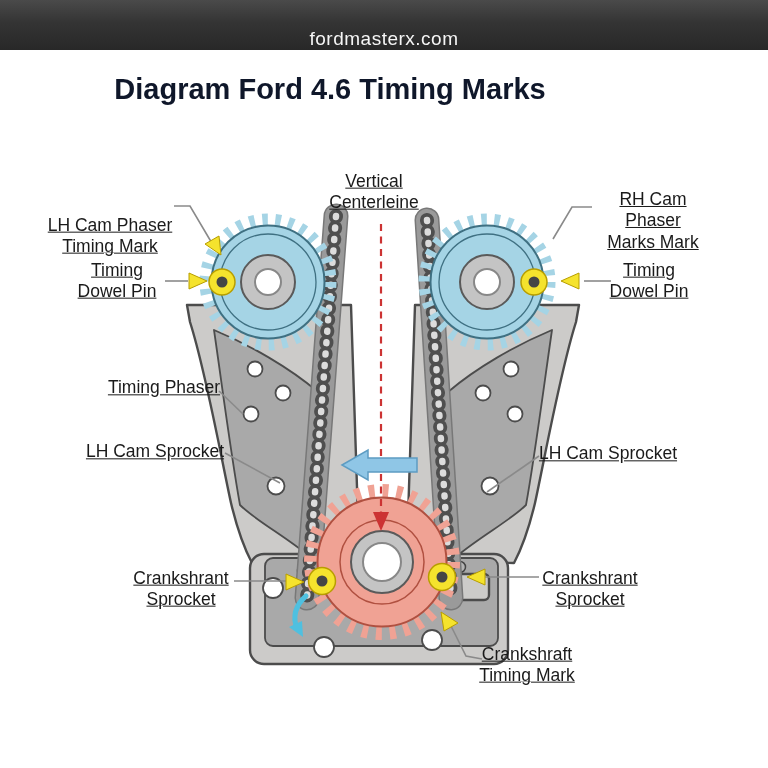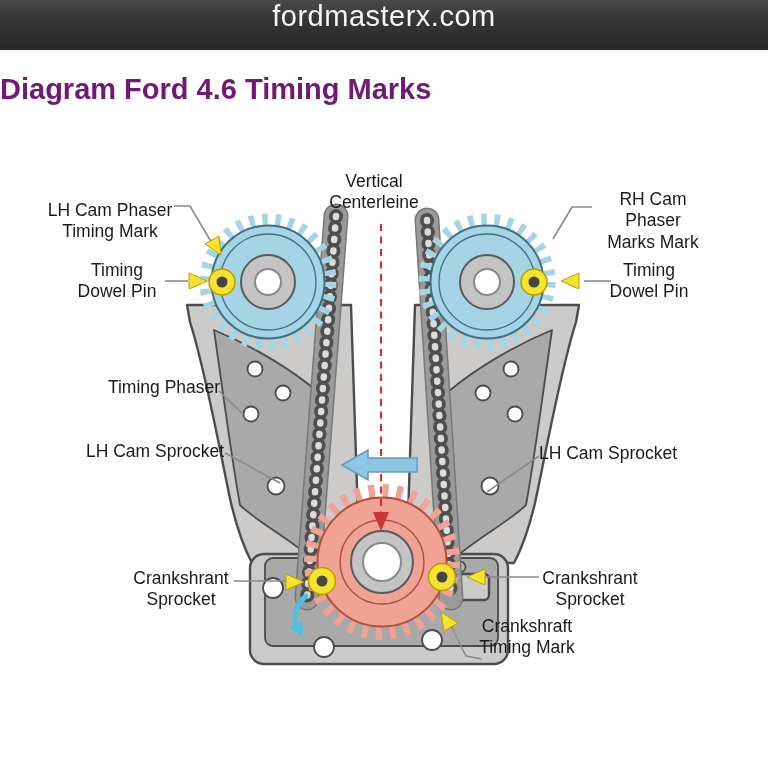--- a/index.html
+++ b/index.html
@@ -3,32 +3,32 @@
 <meta charset="utf-8">
 <style>
   html,body { margin:0; padding:0; background:#ffffff; }
   .page {
     position:relative; width:768px; height:768px; background:#ffffff;
     overflow:hidden; font-family:"Liberation Sans", sans-serif;
   }
   .header {
     position:absolute; top:0; left:0; width:768px; height:50px;
     background:linear-gradient(#4a4a4a, #343434 45%, #282828);
-    display:flex; align-items:flex-start; justify-content:center;
-    color:#f5f5f5; font-size:29px; letter-spacing:0.5px;
+    display:flex; align-items:flex-end; justify-content:center;
+    color:#f5f5f5; font-size:19px; letter-spacing:0.5px;
   }
   .title {
-    position:absolute; top:73px; left:0; width:660px; text-align:left;
-    font-size:29px; font-weight:bold; color:#701a75;
+    position:absolute; top:73px; left:0; width:660px; text-align:center;
+    font-size:29px; font-weight:bold; color:#0f172a;
   }
   svg.diagram { position:absolute; left:0; top:0; }
   .lbl {
     position:absolute; transform:translate(-50%,-50%);
     white-space:pre-line; text-align:center;
-    font-size:17.5px; line-height:1.22; color:#1a1a1a;
+    font-size:17.5px; line-height:1.22; color:#1a1a1a;text-decoration:underline;
   }
   
   .cover   { fill:#cccbc9; stroke:#4c4c4c; stroke-width:2.4; stroke-linejoin:round; }
   .recess  { fill:#a9a9a9; stroke:#4c4c4c; stroke-width:1.8; stroke-linejoin:round; }
   .hole    { fill:#ffffff; stroke:#4c4c4c; stroke-width:1.8; }
   .ringlet { fill:#b5b5b5; stroke:#444444; stroke-width:1.5; }
   .chain-edge  { stroke:#787878; stroke-width:25; stroke-linecap:round; fill:none; }
   .chain-band  { stroke:#9a9a9a; stroke-width:22; stroke-linecap:round; fill:none; }
   .chain-dark  { stroke:#4f4f4f; stroke-width:14; stroke-linecap:round;
                  stroke-dasharray:1 10.5; fill:none; }
@@ -161,30 +161,30 @@
       <polygon class="yarrow" points="207,281 189,273 189,289" fill="#f5e32d"></polygon>
       <polygon class="yarrow" points="561,281 579,273 579,289" fill="#f5e32d"></polygon>
       <polygon class="yarrow" points="304,582 286,574 286,590" fill="#f5e32d"></polygon>
       <polygon class="yarrow" points="467,577 485,569 485,585" fill="#f5e32d"></polygon>
       <polygon class="yarrow" points="441,612 458,623 444,631" fill="#f5e32d"></polygon>
     </g>
   </svg>
 
   <div class="lbl" style="left:374px;top:192px">Vertical
 Centerleine</div>
-  <div class="lbl" style="left:110px;top:221px">LH Cam Phaser
+  <div class="lbl" style="left:110px;top:236px">LH Cam Phaser
 Timing Mark</div>
   <div class="lbl" style="left:653px;top:221px">RH Cam Phaser
 Marks Mark</div>
   <div class="lbl" style="left:117px;top:281px">Timing
 Dowel Pin</div>
   <div class="lbl" style="left:649px;top:281px">Timing
 Dowel Pin</div>
   <div class="lbl" style="left:164px;top:388px">Timing Phaser</div>
   <div class="lbl" style="left:155px;top:452px">LH Cam Sprocket</div>
   <div class="lbl" style="left:608px;top:454px">LH Cam Sprocket</div>
   <div class="lbl" style="left:181px;top:589px">Crankshrant
 Sprocket</div>
   <div class="lbl" style="left:590px;top:589px">Crankshrant
 Sprocket</div>
-  <div class="lbl" style="left:527px;top:637px">Crankshraft
+  <div class="lbl" style="left:527px;top:665px">Crankshraft
 Timing Mark</div>
 </div>
 
 </body></html>

